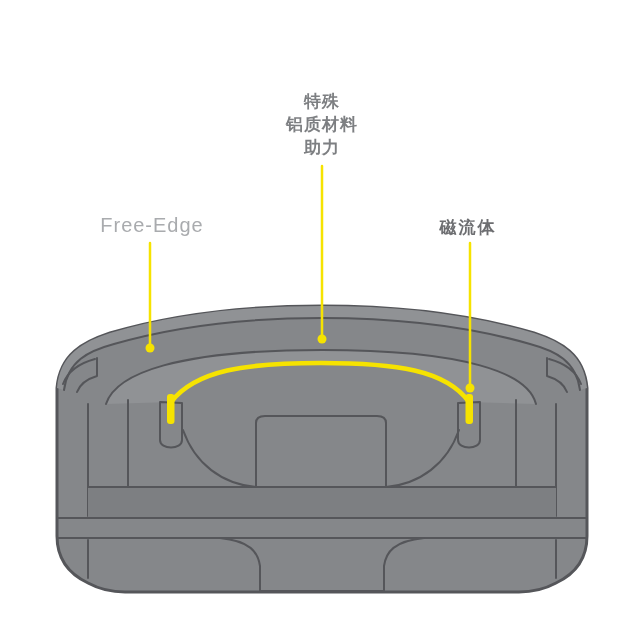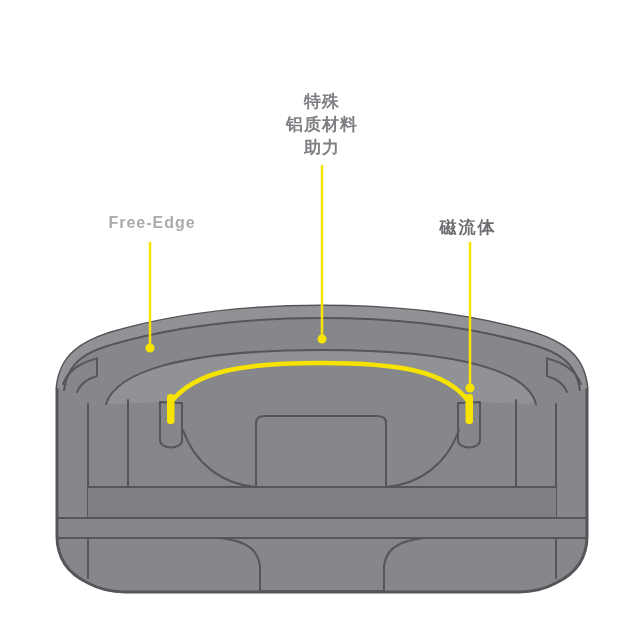--- a/index.html
+++ b/index.html
@@ -27,21 +27,21 @@
   
   .label { position: absolute; transform: translateX(-50%); text-align: center; white-space: nowrap; }
   .label-center {
     top: 90px; left: 322px;
     color: var(--label-center-color, #7d7f82);
     font-weight: bold; font-size: 17px; line-height: 23px; letter-spacing: 1px;
   }
   .label-left {
     top: 214px; left: 152px;
     color: var(--label-left-color, #a9abae);
-    font-weight: bold; font-size: 16px; letter-spacing: 1px;
+    font-weight: normal; font-size: 20px; letter-spacing: 1px;
   }
   .label-right {
     top: 216px; left: 468px;
     color: var(--label-right-color, #6d6e71);
     font-weight: bold; font-size: 17px; letter-spacing: 2px; text-align: right;
   }
 </style>
 </head>
 <body>
 

